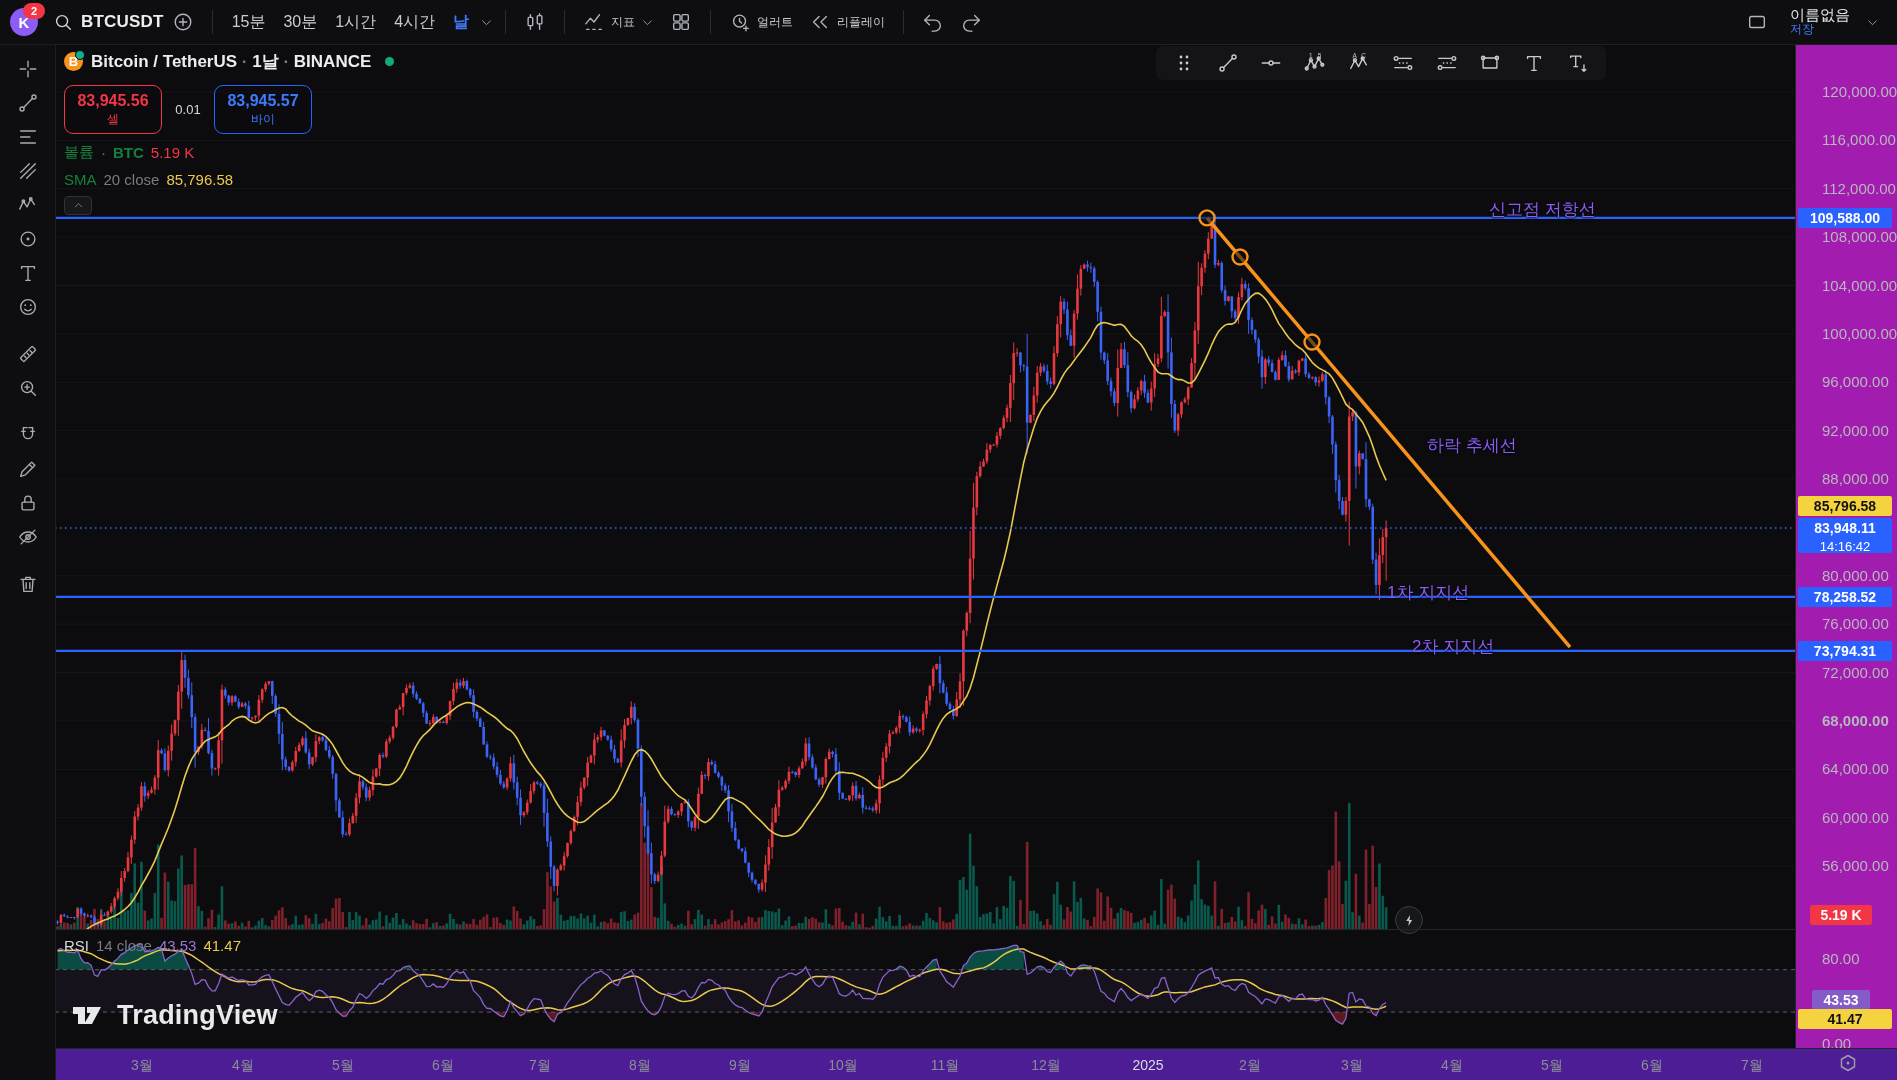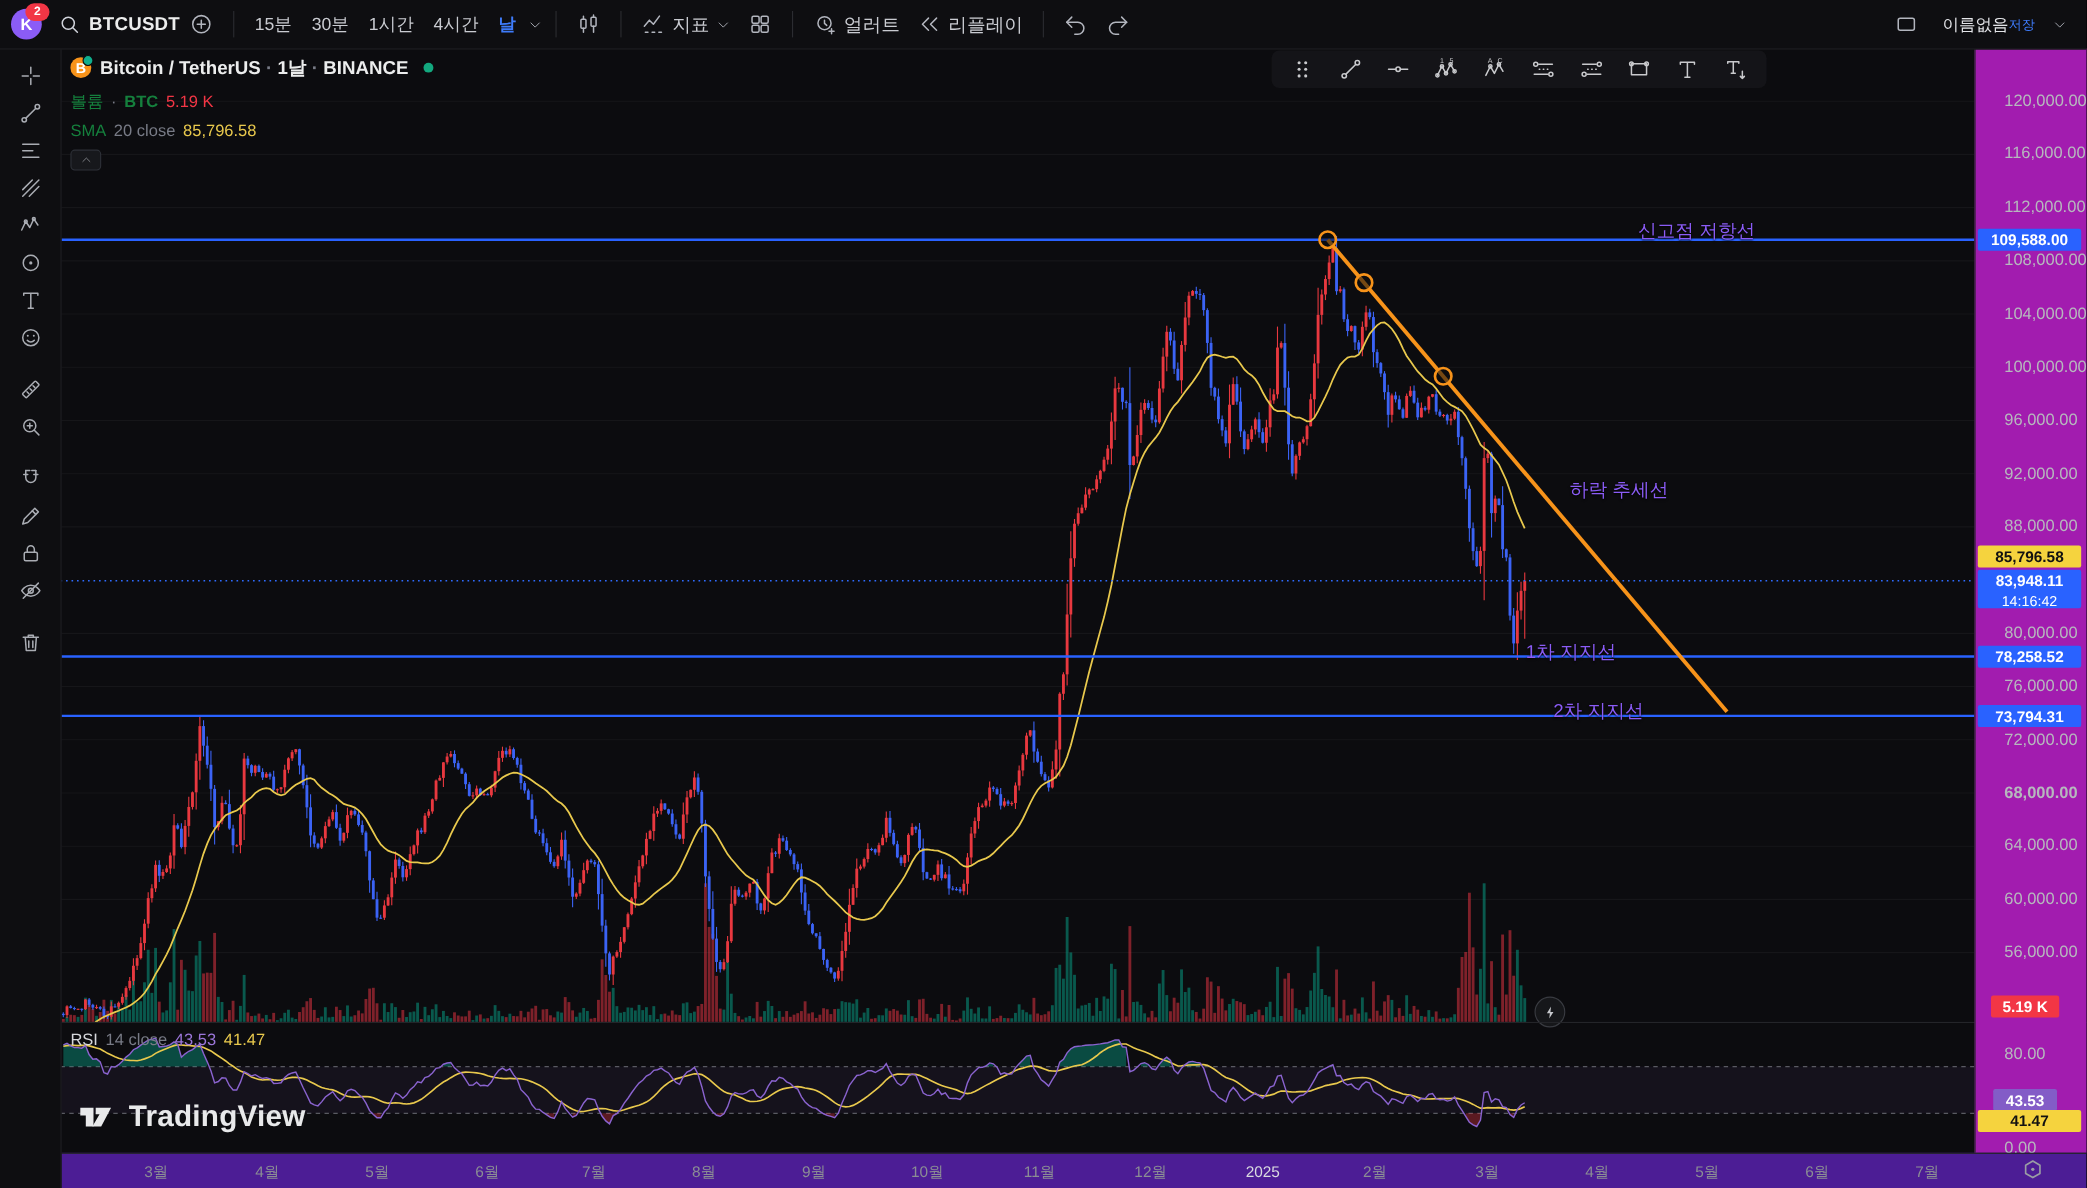--- a/index.html
+++ b/index.html
@@ -4,32 +4,32 @@
 <style>
   html,body{margin:0;padding:0;background:#000;}
   #app{position:relative;width:1897px;height:1080px;background:#0c0c0f;overflow:hidden;
        font-family:"Liberation Sans",sans-serif;color:#d1d4dc;-webkit-font-smoothing:antialiased;}
   svg.icon{display:block;stroke:currentColor;fill:none;stroke-width:1.5;stroke-linecap:round;stroke-linejoin:round;}
   
   #top-toolbar{position:absolute;left:0;top:0;width:1897px;height:44px;background:#0e0e11;
       border-bottom:1px solid #1e1f23;display:flex;align-items:center;z-index:30;}
   .tb-left{display:flex;align-items:center;height:100%;padding-left:10px;}
   .tb-sep{width:1px;height:24px;background:#2b2c31;margin:0 10px;}
-  .tb-btn{display:flex;align-items:center;gap:6px;color:#c9cbd1;font-size:17px;padding:6px 8px;border-radius:6px;cursor:pointer;}
+  .tb-btn{display:flex;align-items:center;gap:6px;color:#c9cbd1;font-size:12px;padding:6px 8px;border-radius:6px;cursor:pointer;}
   .tb-btn .icon{color:#b2b5be;}
   .tf{color:#c9cbd1;font-size:16px;padding:6px 9px;border-radius:6px;cursor:pointer;}
   .tf.active{color:#3e7bfa;font-weight:700;}
   #avatar{width:28px;height:28px;border-radius:50%;background:#8b5cf6;color:#fff;font-weight:700;font-size:15px;
       display:flex;align-items:center;justify-content:center;position:relative;cursor:pointer;}
   #avatar .badge{position:absolute;top:-5px;right:-7px;background:#f23645;color:#fff;font-size:11px;font-weight:700;
       min-width:16px;height:16px;border-radius:8px;display:flex;align-items:center;justify-content:center;padding:0 3px;}
   #symbol-search{display:flex;align-items:center;gap:7px;margin-left:14px;cursor:pointer;}
   #symbol-search .sym{color:#eceded;font-weight:700;font-size:17px;letter-spacing:.2px;}
   .tb-right{margin-left:auto;display:flex;align-items:center;gap:14px;padding-right:16px;}
-  #layout-name{display:flex;flex-direction:row;align-items:flex-start;line-height:15px;cursor:pointer;}
+  #layout-name{display:flex;flex-direction:column;align-items:flex-start;line-height:15px;cursor:pointer;}
   #layout-name .nm{color:#e4e5e9;font-size:15px;}
   #layout-name .sv{color:#3e7bfa;font-size:12px;}
   .dim{color:#50535a;}
   
   #left-sidebar{position:absolute;left:0;top:44px;width:55px;height:1036px;background:#0e0e11;
       border-right:1px solid #1e1f23;z-index:25;display:flex;flex-direction:column;align-items:center;padding-top:8px;}
   .sb-btn{width:38px;height:34px;display:flex;align-items:center;justify-content:center;color:#a9acb3;border-radius:6px;cursor:pointer;}
   .sb-gap{height:13px;}
   
   #draw-toolbar{position:absolute;left:1156px;top:46px;width:438px;height:34px;background:#141418;border-radius:7px;
@@ -1666,20 +1666,31 @@
           <span>B</span>
           <i></i>
         </span>
       <span id="main-title">
         <span>Bitcoin / TetherUS</span>
         <span style="color:#787b86"> <span>·</span> </span><span>1날</span>
         <span style="color:#787b86"> <span>·</span> </span><span>BINANCE</span>
       </span>
       <span id="status-dot"></span>
     </div>
+    <div id="btn-row">
+      <div class="trade-btn" id="sell-btn">
+        <span class="p">83,945.56</span>
+        <span class="l">셀</span>
+      </div>
+      <div id="spread">0.01</div>
+      <div class="trade-btn" id="buy-btn">
+        <span class="p">83,945.57</span>
+        <span class="l">바이</span>
+      </div>
+    </div>
     <div class="ind-row">
       <span class="w">볼륨</span>
       <span class="g">·</span>
       <span class="w" style="font-weight:700">BTC</span>
       <span class="red">5.19 K</span>
     </div>
     <div class="ind-row">
       <span class="w">SMA</span>
       <span class="g">20 close</span>
       <span class="yel">85,796.58</span>

